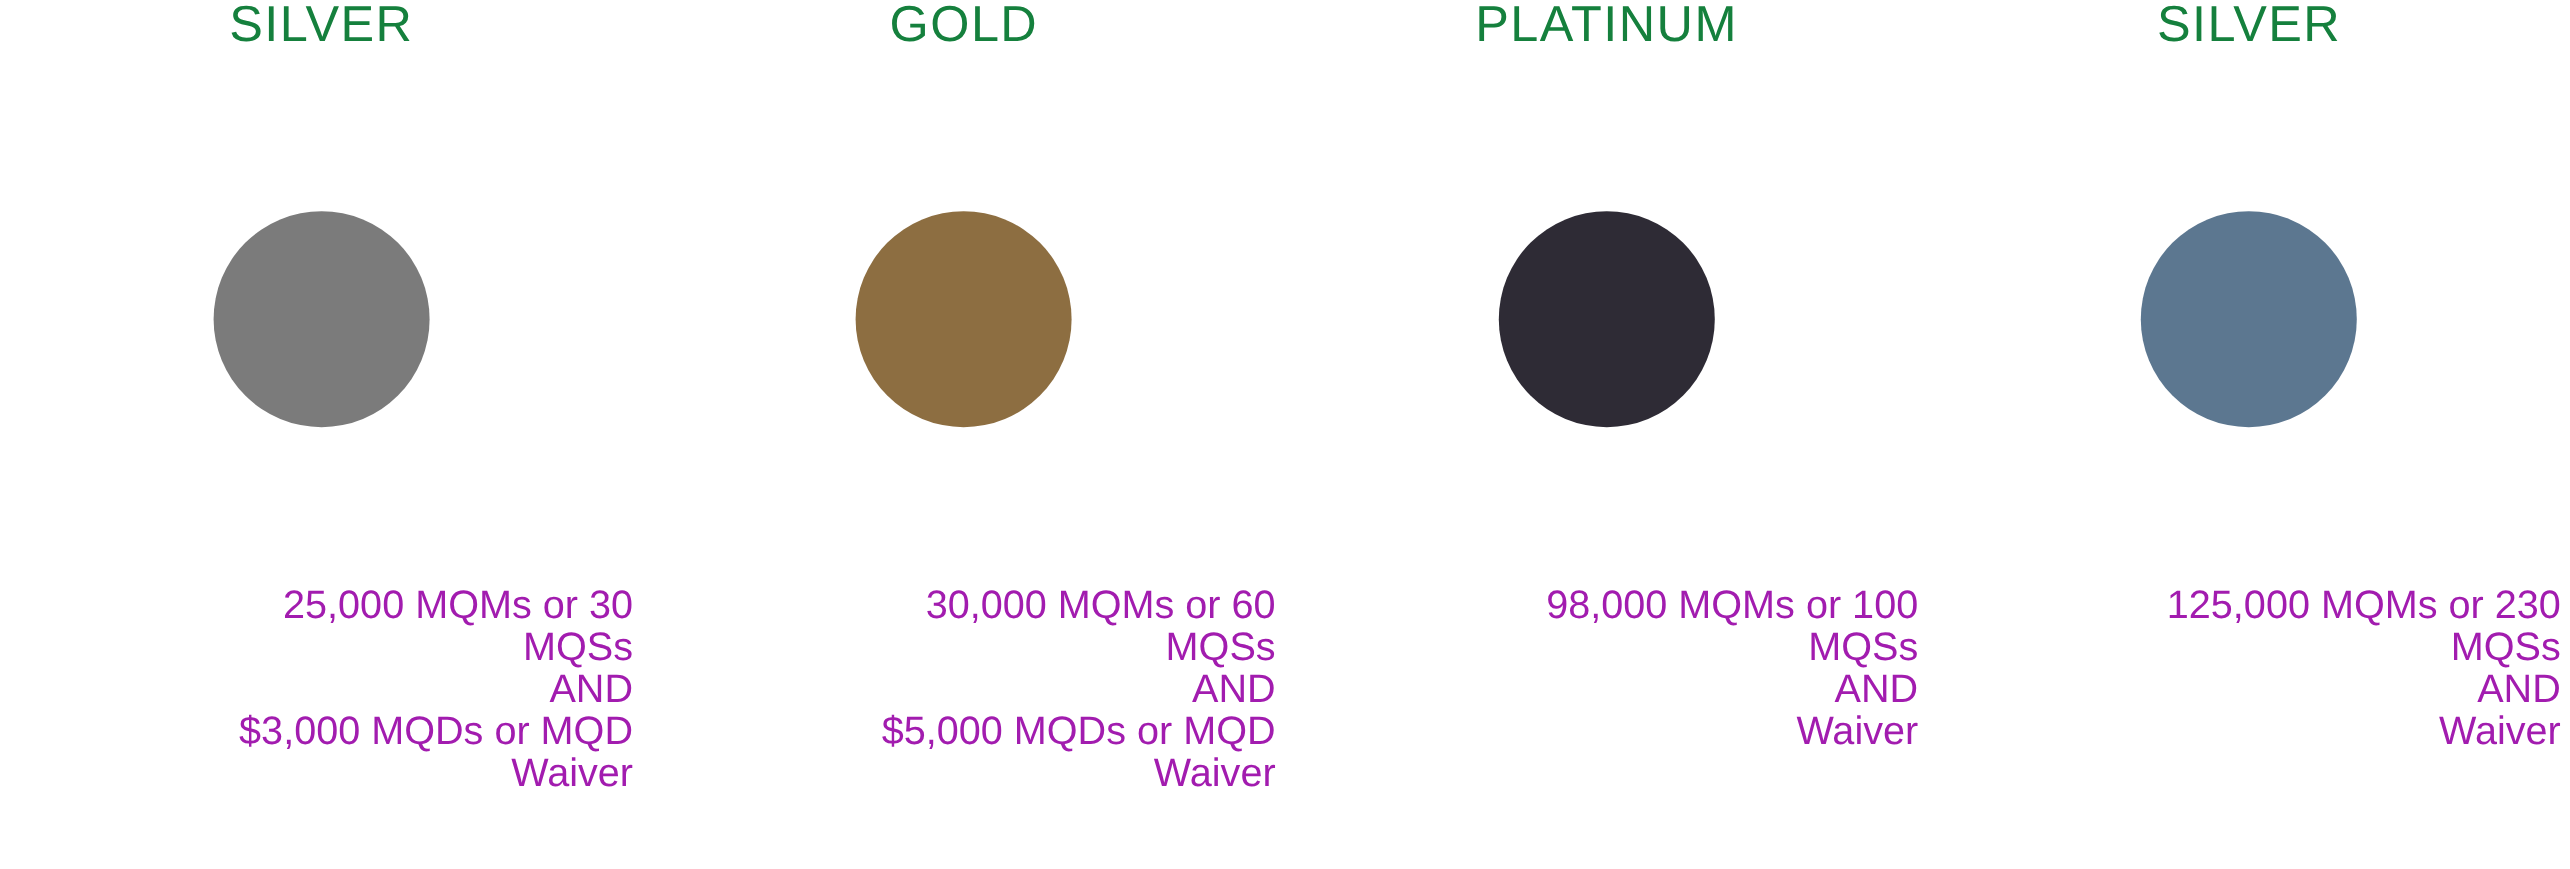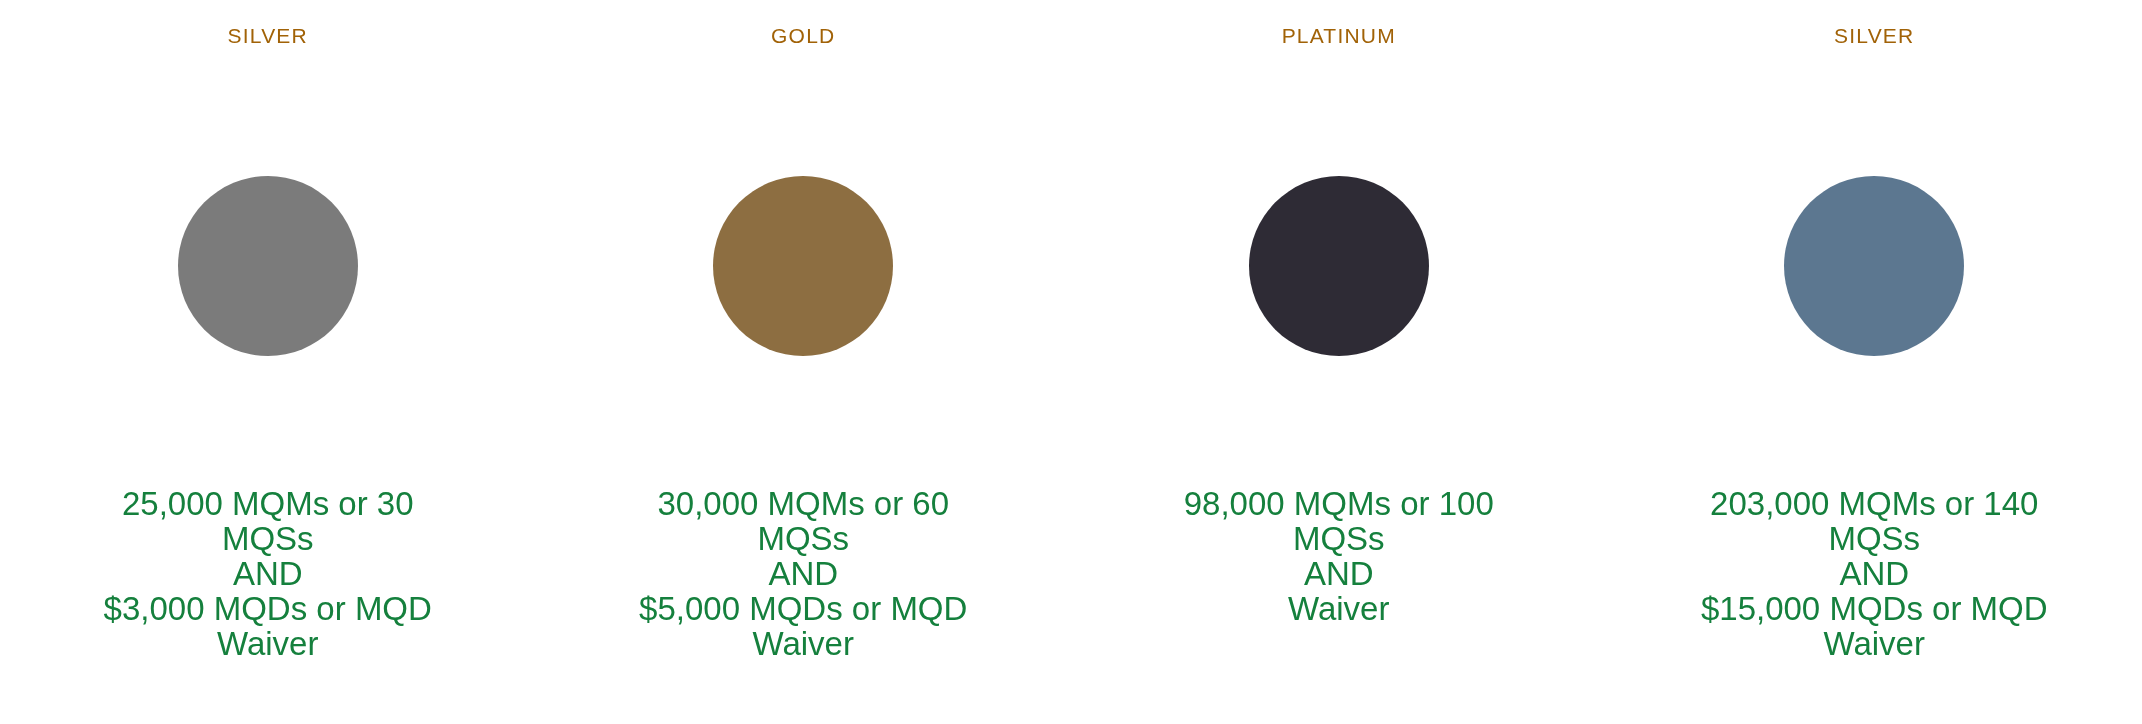--- a/index.html
+++ b/index.html
@@ -31,28 +31,28 @@
     position: relative;
     width: 535.5px;
     height: 724px;
     box-sizing: border-box;
     display: flex;
     flex-direction: column;
     align-items: center;
   }
 
   .tier-name {
-    margin: 16px;
+    margin: 0;
     padding: 0;
     height: 46px;
     line-height: 40px;
-    font-size: 21px;
+    font-size: 42px;
     font-weight: 400;
     letter-spacing: 1.2px;
-    color: #a16207;
+    color: #15803d;
     text-align: center;
     white-space: nowrap;
   }
 
   .medallion-wrap {
     position: absolute;
     top: 175px;
     left: 0;
     right: 0;
     height: 182px;
@@ -68,25 +68,25 @@
     display: block;
   }
 
   .tier-requirements {
     position: absolute;
     top: 486px;
     left: 0;
     right: 0;
     padding: 0 8px;
     box-sizing: border-box;
-    text-align: center;
+    text-align: right;
     font-size: 33px;
     line-height: 35px;
     font-weight: 400;
-    color: #15803d;
+    color: #a21caf;
   }
 
   .req-line {
     display: block;
     white-space: nowrap;
   }
 </style>
 </head>
 <body style="background: rgb(255, 255, 255); color: rgb(31, 45, 105);">
 
@@ -132,21 +132,20 @@
       <span class="req-line">Waiver</span>
     </div>
   </div>
 
   <div class="tier-column">
     <div class="tier-name">SILVER</div>
     <div class="medallion-wrap">
       <span class="medallion" style="background-color: rgb(92, 119, 144);"></span>
     </div>
     <div class="tier-requirements">
-      <span class="req-line">203,000 MQMs or 140</span>
+      <span class="req-line">125,000 MQMs or 230</span>
       <span class="req-line">MQSs</span>
       <span class="req-line">AND</span>
-      <span class="req-line">$15,000 MQDs or MQD</span>
       <span class="req-line">Waiver</span>
     </div>
   </div>
 
 </div>
 
 </body></html>

